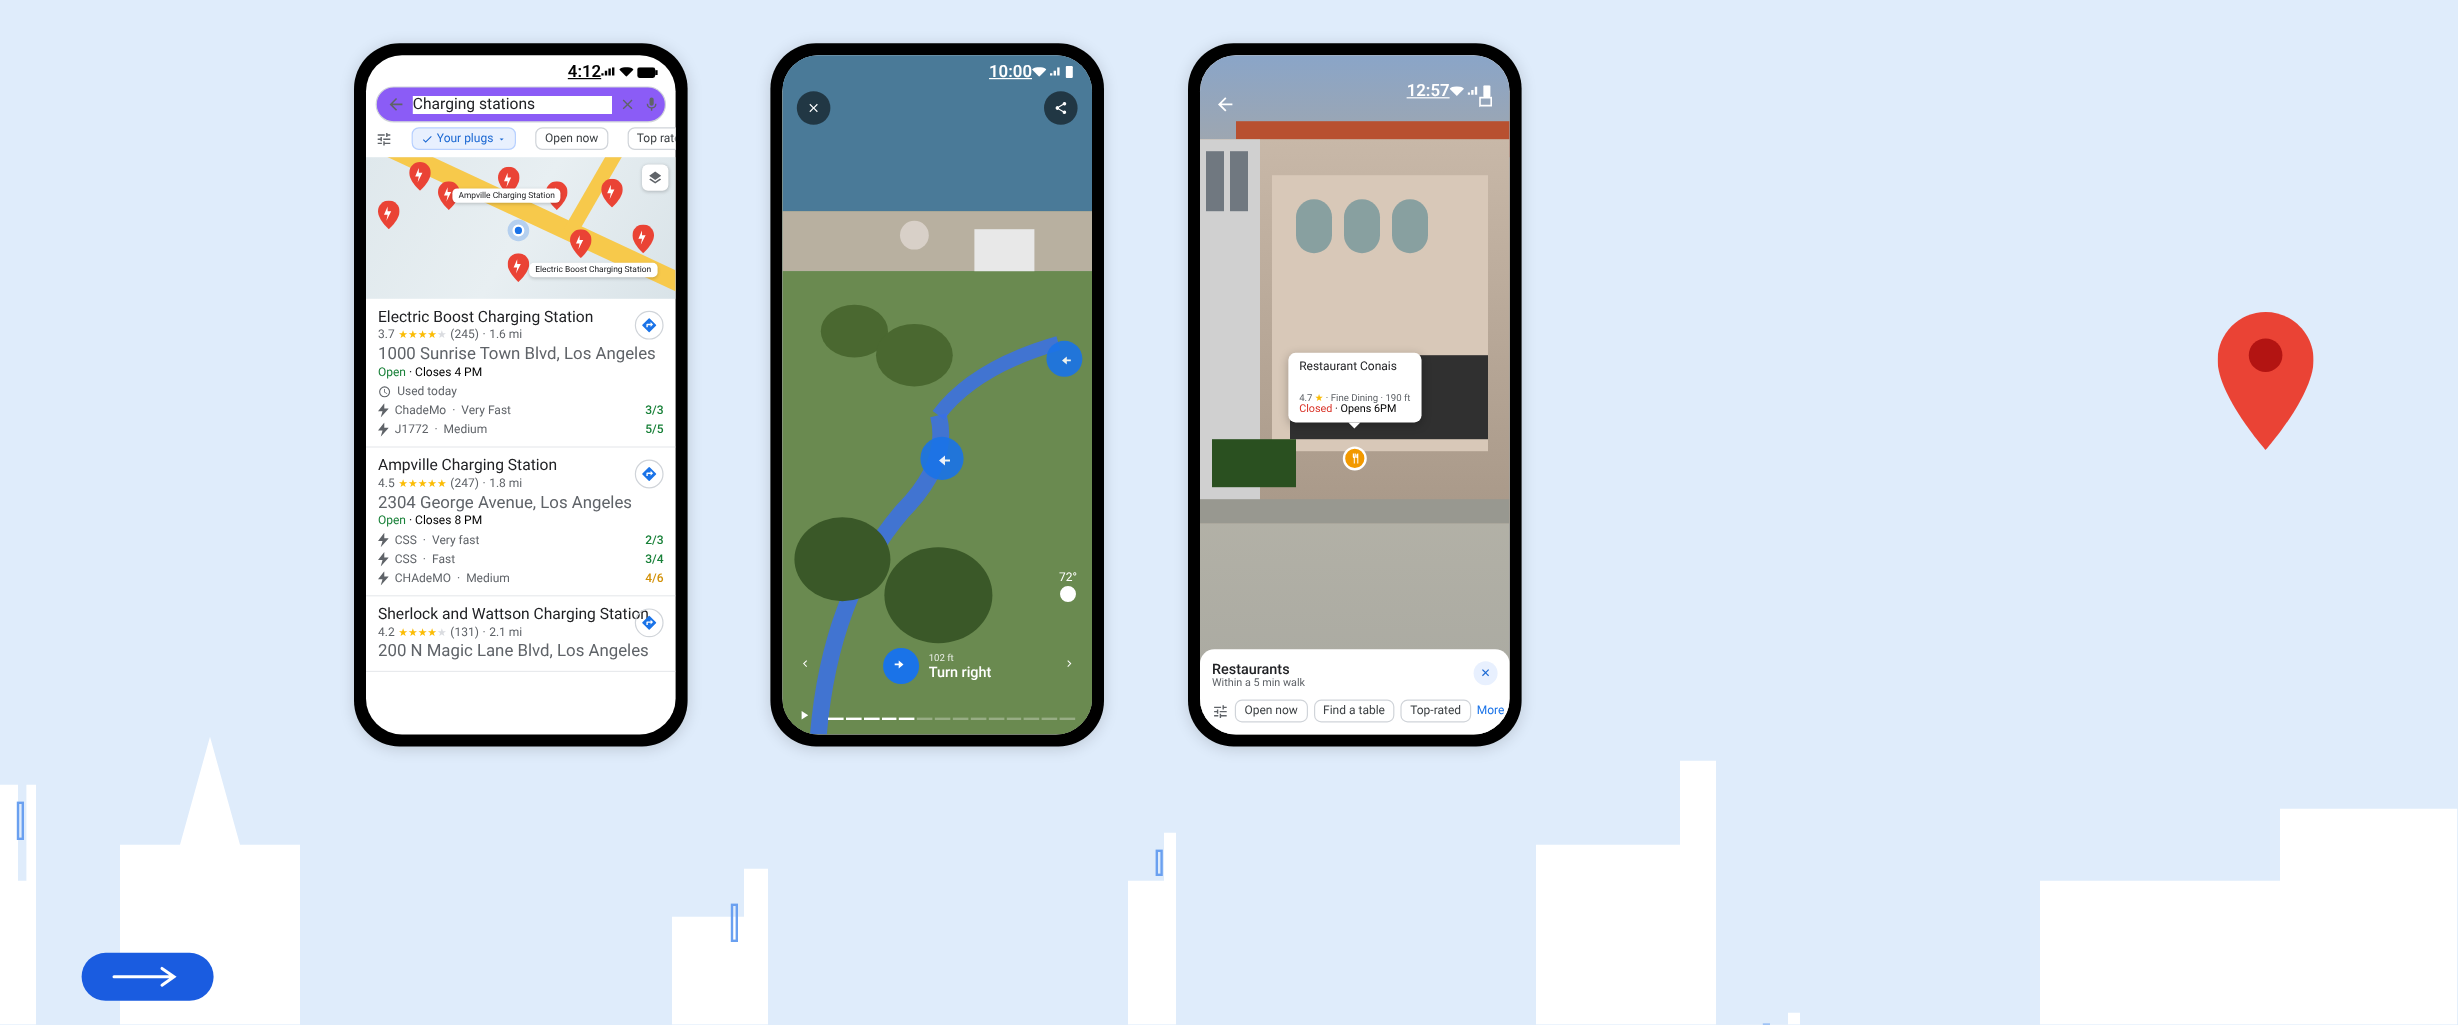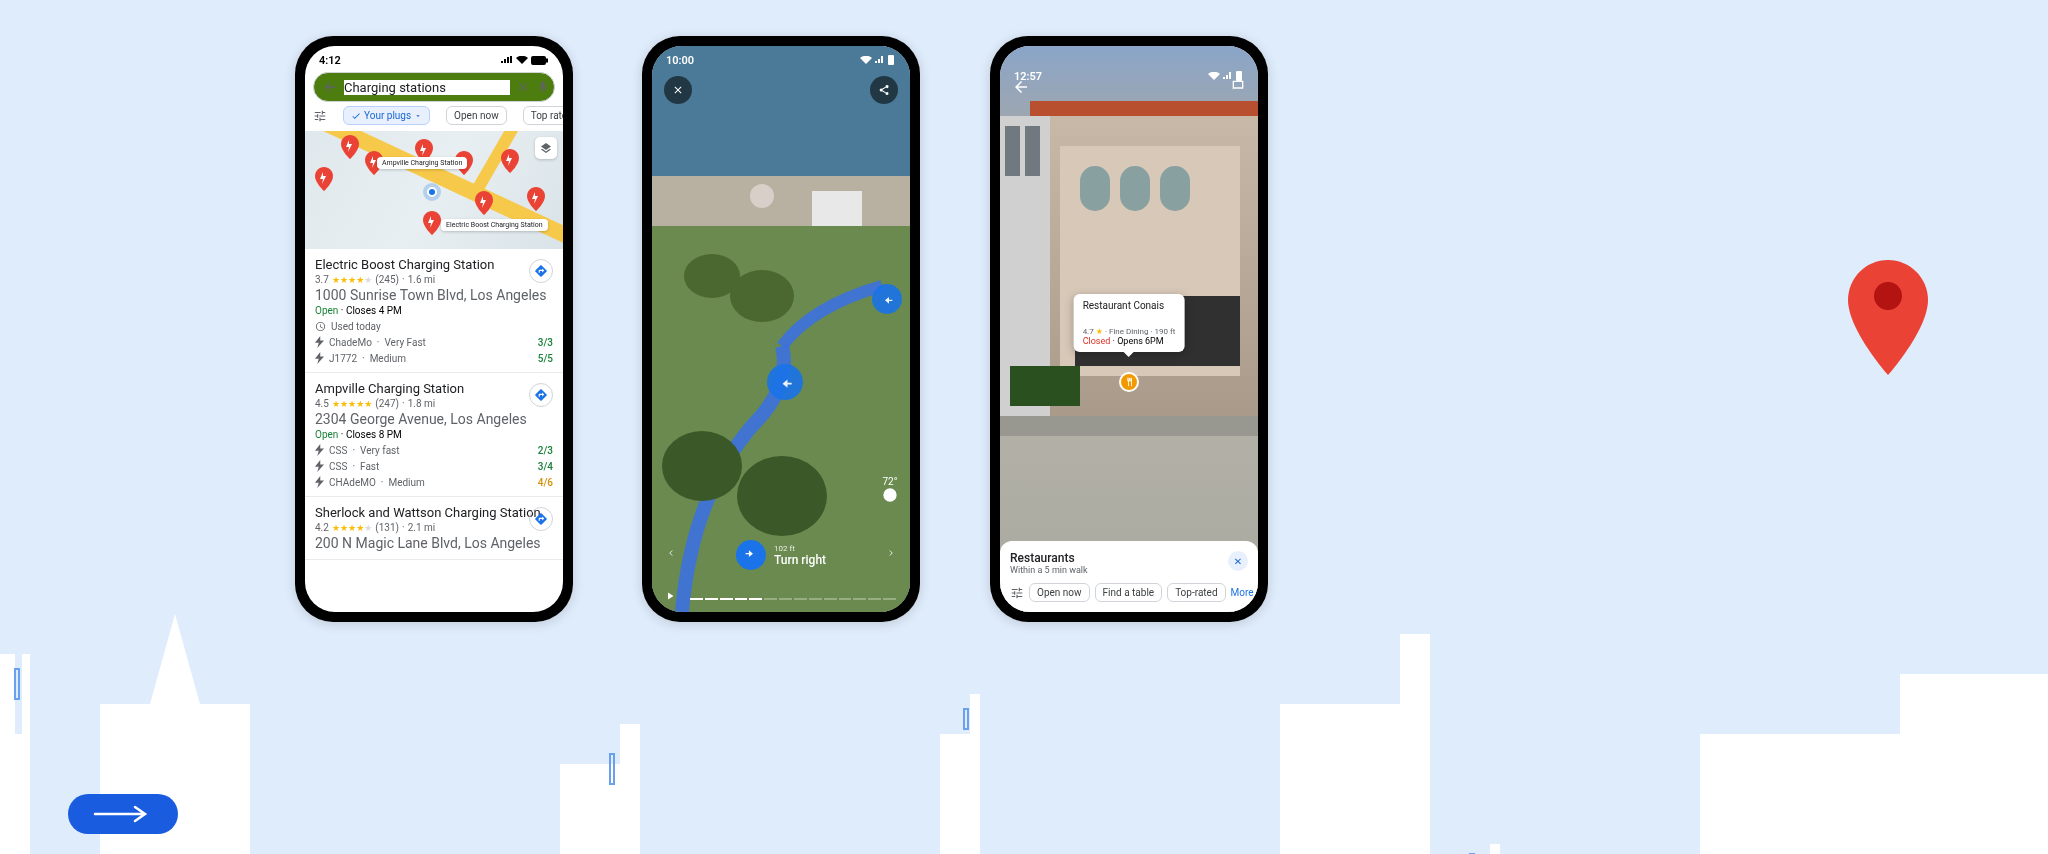--- a/index.html
+++ b/index.html
@@ -13,26 +13,26 @@
 .map-pin { position: absolute; right: 120px; top: 260px; width: 80px; height: 115px; }
 
 
 .phone { position: absolute; background: #000; border-radius: 38px; padding: 10px; box-shadow: 0 2px 12px rgba(0,0,0,.15); }
 .phone-screen { background: #fff; border-radius: 30px; overflow: hidden; width: 100%; height: 100%; position: relative; }
 .phone1 { left: 295px; top: 36px; width: 278px; height: 586px; }
 .phone2 { left: 642px; top: 36px; width: 278px; height: 586px; }
 .phone3 { left: 990px; top: 36px; width: 278px; height: 586px; }
 
 
-.status-bar { display: flex; justify-content: space-between; align-items: center; padding: 6px 14px 0; font-size: 11px; font-weight: 600; height: 22px; }
+.status-bar { display: flex; justify-content: flex-end; align-items: center; padding: 6px 14px 0; font-size: 14px; font-weight: 600; height: 22px; text-decoration: underline; }
 .status-bar.dark { color: #fff; }
 .status-icons { display: flex; gap: 3px; align-items: center; }
 
 
-.search-row { display: flex; align-items: center; margin: 4px 8px; background: #4d7c0f; border: 1px solid #d0d4d9; border-radius: 22px; padding: 5px 8px; gap: 6px; }
+.search-row { display: flex; align-items: center; margin: 4px 8px; background: #8b5cf6; border: 1px solid #d0d4d9; border-radius: 22px; padding: 5px 8px; gap: 6px; }
 .search-input { flex: 1; border: none; outline: none; font-size: 13px; color: #202124; }
 .icon-btn { width: 18px; height: 18px; display: flex; align-items: center; justify-content: center; cursor: pointer; }
 
 .filter-row { display: flex; gap: 16px; padding: 0 8px 6px; align-items: center; }
 .filter-icon { width: 16px; height: 16px; display: flex; align-items: center; justify-content: center; }
 .chip { border: 1px solid #d0d4d9; border-radius: 6px; padding: 3px 7px; font-size: 10px; color: #3c4043; background: #fff; white-space: nowrap; cursor: pointer; }
 .chip.active { background: #e8f0fe; border-color: #b7d0ff; color: #1967d2; display: flex; align-items: center; gap: 3px; }
 
 .map-area { height: 118px; background: linear-gradient(120deg,#dfe8ec 0%,#e8eff2 50%,#d9e3e8 100%); position: relative; overflow: hidden; }
 .map-road { position: absolute; background: #f7c94b; }

